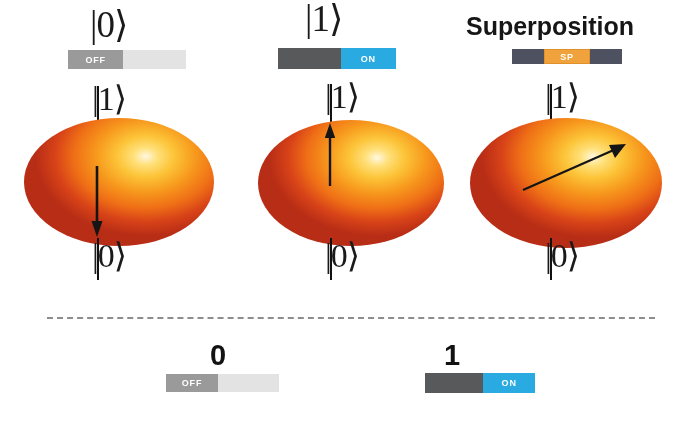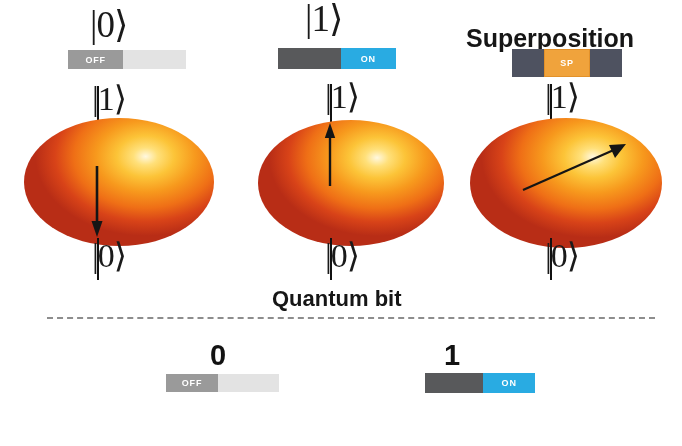--- a/index.html
+++ b/index.html
@@ -158,23 +158,23 @@
     <svg class="state-arrow" style="left:0; top:0;" width="186" height="126" viewBox="0 0 186 126">
       <line x1="72" y1="66" x2="72" y2="14" stroke="#151515" stroke-width="2.4"></line>
       <polygon points="72,3 66.8,18 77.2,18" fill="#151515"></polygon>
     </svg>
   </div>
 
   <div class="axis-line" style="left:330px; top:238px; height:42px;"></div>
 
   <div class="ket ket-small" style="left:325px; top:239px;">|0⟩</div>
 
-  <div class="heading heading-sp" style="left:466px; top:26px;">Superposition</div>
-
-  <div class="toggle tg-sp" style="left:512px; top:49px; width:110px; height:28px;">
+  <div class="heading heading-sp" style="left:466px; top:14px;">Superposition</div>
+
+  <div class="toggle tg-sp" style="left:512px; top:49px; width:110px; height:15px;">
     <div class="seg track" style="width:29%;"></div>
     <div class="seg knob" style="width:42%;">SP</div>
     <div class="seg track" style="width:29%;"></div>
   </div>
 
   <div class="ket ket-small" style="left:545px; top:80px;">|1⟩</div>
 
   <div class="axis-line" style="left:550px; top:84px; height:42px;"></div>
 
   <div class="sphere-wrap" style="left:470px; top:118px; width:192px; height:130px;">
@@ -182,21 +182,20 @@
     <svg class="state-arrow" style="left:0; top:0;" width="192" height="130" viewBox="0 0 192 130">
       <line x1="53" y1="72" x2="146" y2="31" stroke="#151515" stroke-width="2.2"></line>
       <polygon points="156,26 139,27 145,40" fill="#151515"></polygon>
     </svg>
   </div>
 
   <div class="axis-line" style="left:550px; top:238px; height:42px;"></div>
 
   <div class="ket ket-small" style="left:545px; top:239px;">|0⟩</div>
 
-  <div class="heading section-label" style="left:272px; top:288px;">Quantum bit</div>
 
   <div class="divider" style="left:47px; top:317px; width:608px;"></div>
 
   <div class="digit" style="left:210px; top:341px;">0</div>
 
   <div class="toggle tg-off" style="left:166px; top:374px; width:113px; height:18px;">
     <div class="seg knob" style="width:46%;">OFF</div>
     <div class="seg track" style="width:54%;"></div>
   </div>
 

